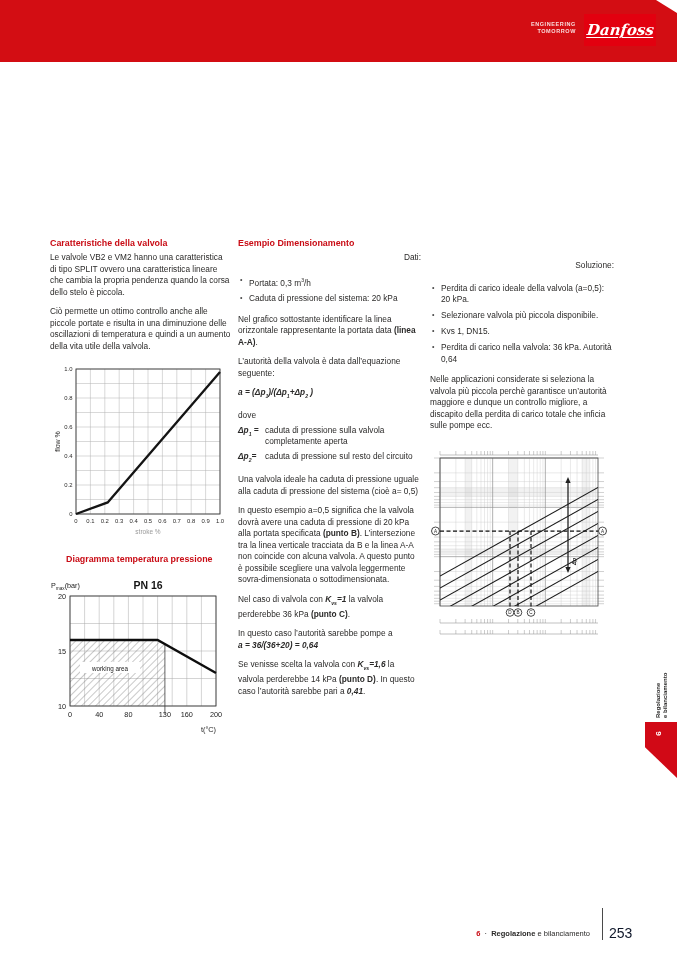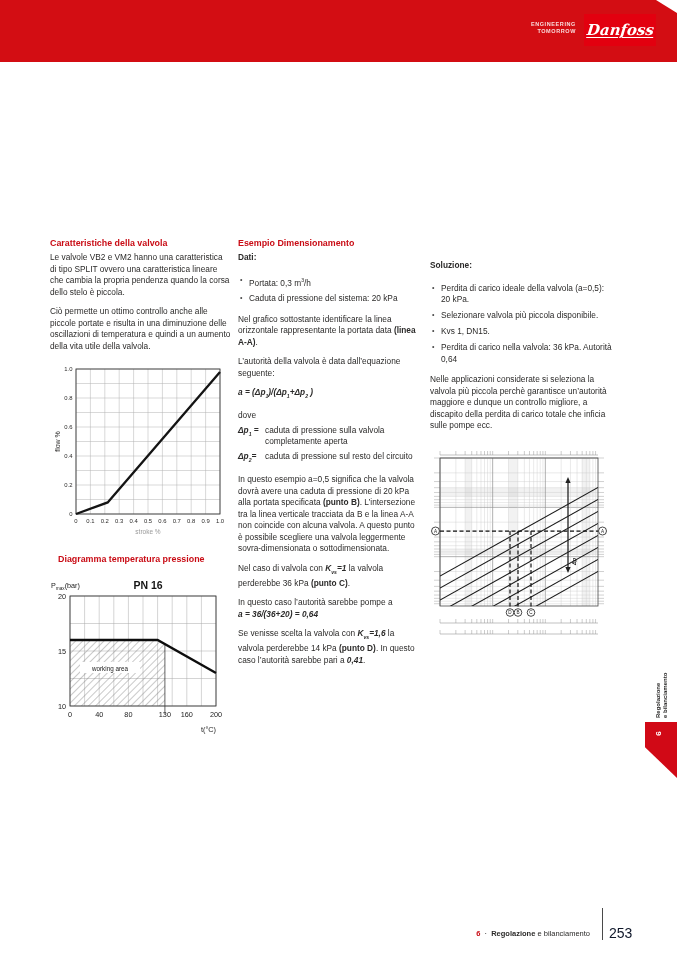--- a/index.html
+++ b/index.html
@@ -15,23 +15,23 @@
            display:flex;align-items:center;justify-content:center;}
   .logotext{color:#fff;font-family:"DejaVu Serif",serif;font-style:italic;font-weight:bold;
             font-size:15px;text-decoration:underline;text-underline-offset:2px;
             text-decoration-thickness:1px;transform:skewX(-6deg);}
   
   .col{position:absolute;width:181px;font-size:8.3px;line-height:11.5px;}
   .col-left{left:50px;top:238px;}
   .col-mid{left:238px;top:238px;width:183px;}
   .col-right{left:430px;top:260px;width:184px;}
   h3{color:#c90c15;font-size:8.9px;line-height:10px;font-weight:bold;margin:0 0 4px;}
-  h3.second{margin:14px 8px 10px;}
+  h3.second{margin:14px 16px 10px;}
   p{margin:0 0 8px;}
-  .bold-label{font-weight:bold;margin:0 0 11px;}
+  .bold-label{font-weight:normal;margin:0 0 11px;text-align:right;}
   ul.dots{list-style:none;margin:2px 0 9px;padding:0;}
   ul.dots li{position:relative;padding-left:11px;margin-bottom:4.5px;}
   ul.dots li::before{content:"\2022";position:absolute;left:2px;top:-1px;font-size:7px;color:#4a4a4a;}
   .eq{font-weight:bold;font-style:italic;margin:4px 0 8px;}
   .def-row{display:flex;margin:0 0 3px;}
   .def-term{flex:none;width:27px;font-weight:bold;font-style:italic;}
   .def-desc{flex:1;}
   .defs{margin-bottom:8px;}
   sub,sup{font-size:.62em;}
   svg{display:block;}
@@ -169,20 +169,21 @@
   <div class="defs">
     <div class="def-row">
       <span class="def-term"><span style="font-weight: bold; font-style: italic;">Δp</span><sub style="font-weight: bold; font-style: italic;">1</sub><span style="font-weight: bold; font-style: italic;"> =</span></span>
       <span class="def-desc">caduta di pressione sulla valvola completamente aperta</span>
     </div>
     <div class="def-row">
       <span class="def-term"><span style="font-weight: bold; font-style: italic;">Δp</span><sub style="font-weight: bold; font-style: italic;">2</sub><span style="font-weight: bold; font-style: italic;">=</span></span>
       <span class="def-desc">caduta di pressione sul resto del circuito</span>
     </div>
   </div>
+  <p>Una valvola ideale ha caduta di pressione uguale alla caduta di pressione del sistema (cioè a= 0,5)</p>
   <p><span>In questo esempio a=0,5 significa che la valvola dovrà avere una caduta di pressione di 20 kPa alla portata specificata </span><span style="font-weight: bold;">(punto B)</span><span>. L’intersezione tra la linea verticale tracciata da B e la linea A-A non coincide con alcuna valvola. A questo punto è possibile scegliere una valvola leggermente sovra-dimensionata o sottodimensionata.</span></p>
   <p><span>Nel caso di valvola con </span><span style="font-weight: bold; font-style: italic;">K</span><sub style="font-weight: bold; font-style: italic;">vs</sub><span style="font-weight: bold; font-style: italic;">=1</span><span> la valvola perderebbe 36 kPa </span><span style="font-weight: bold;">(punto C)</span><span>.</span></p>
   <p style="margin-bottom:8px">
     <span>In questo caso l’autorità sarebbe pompe a</span><br>
     <span><span style="font-weight: bold; font-style: italic;">a = 36/(36+20)  = 0,64</span></span>
   </p>
   <p><span>Se venisse scelta la valvola con </span><span style="font-weight: bold; font-style: italic;">K</span><sub style="font-weight: bold; font-style: italic;">vs</sub><span style="font-weight: bold; font-style: italic;">=1,6</span><span> la valvola perderebbe 14 kPa </span><span style="font-weight: bold;">(punto D)</span><span>. In questo caso l’autorità sarebbe pari a </span><span style="font-weight: bold; font-style: italic;">0,41</span><span>.</span></p>
 </div>
 
 <div class="col col-right">

